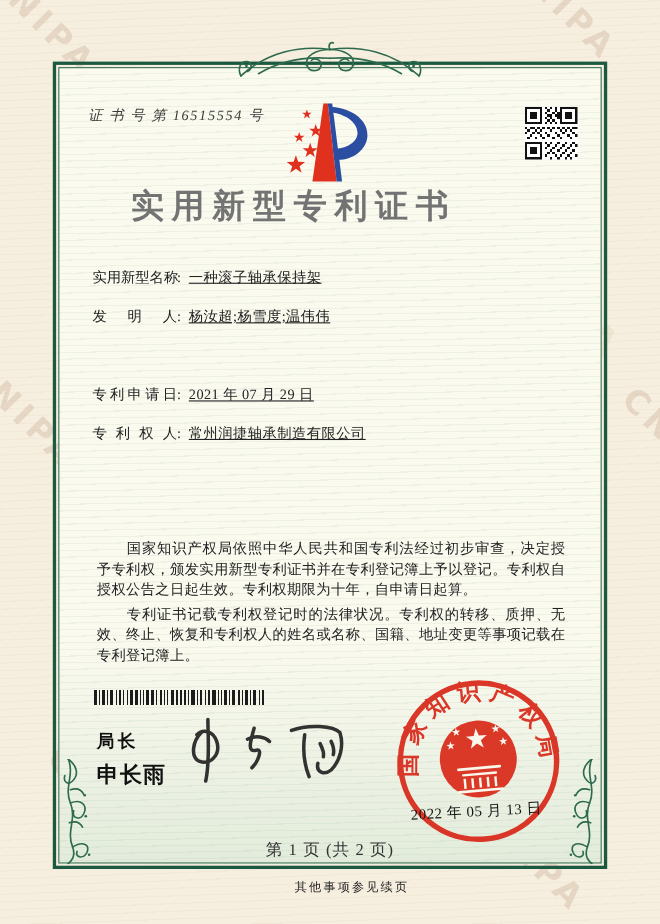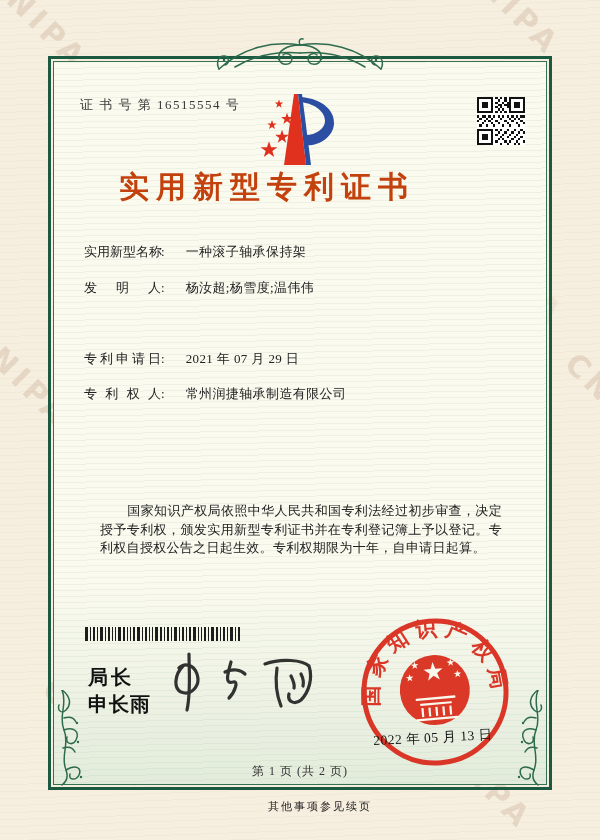--- a/index.html
+++ b/index.html
@@ -22,55 +22,55 @@
          background:#fbfaef;
          background-image:
            linear-gradient(180deg, rgba(150,190,160,0) 72%, rgba(140,185,150,.22) 100%),
            repeating-linear-gradient(179deg, rgba(120,165,130,.10) 0 1px, transparent 1px 6px);}
 
   .ornament{position:absolute;pointer-events:none;}
   #top-flourish{left:215px;top:36px;}
   #corner-left{left:54px;top:690px;}
   #corner-right{left:486px;top:690px;transform:scaleX(-1);}
 
-  .cert-no{position:absolute;left:80px;top:96px;font-size:13px;color:#3a3a3a;letter-spacing:1.5px;}
+  .cert-no{position:absolute;left:80px;top:96px;font-size:13px;color:#3a3a3a;letter-spacing:1.5px;font-style:italic;}
   .logo{position:absolute;left:248px;top:90px;}
   .qr{position:absolute;left:477px;top:97px;}
   .title{position:absolute;left:0;top:167px;width:534px;text-align:center;
-         font-size:30px;font-weight:bold;letter-spacing:7px;color:#c2410c;}
+         font-size:30px;font-weight:bold;letter-spacing:7px;color:#737373;}
 
   
   .frow{position:absolute;left:84px;font-size:13px;color:#222;height:20px;white-space:nowrap;}
   .flabel{display:inline-block;width:77px;text-align:justify;text-align-last:justify;
           vertical-align:bottom;font-family:Liberation Serif, serif;}
   .fcolon{display:inline-block;}
-  .fvalue{margin-left:21px;letter-spacing:.4px;}
+  .fvalue{margin-left:7px;letter-spacing:.4px;text-decoration:underline;}
   #r1{top:243px}#r2{top:279px}#r3{top:314px}#r4{top:350px}
   #r5{top:385px}#r6{top:421px}#r7{top:456px;width:440px;}
   .grant-group{position:absolute;left:235px;top:0;white-space:nowrap;}
   .glabel{letter-spacing:1px;}
 
   .paras{position:absolute;left:84px;top:486px;width:434px;font-size:13px;
          line-height:18.6px;color:#222;text-align:justify;letter-spacing:.3px;}
-  .paras p{margin:16px;text-indent:2.1em;}
+  .paras p{margin:4px;text-indent:2.1em;}
 
   .barcode{position:absolute;left:85px;top:627px;}
 
-  .sig-title{position:absolute;left:88px;top:664px;font-size:20px;font-weight:600;
+  .sig-title{position:absolute;left:88px;top:664px;font-size:16px;font-weight:600;
              letter-spacing:3px;color:#111;font-family:"Liberation Sans","DejaVu Sans",sans-serif;}
   .sig-name{position:absolute;left:88px;top:691px;font-size:20px;font-weight:600;
             letter-spacing:1px;color:#111;font-family:"Liberation Sans","DejaVu Sans",sans-serif;}
   .sig-hand{position:absolute;left:145px;top:648px;}
 
   .seal{position:absolute;left:353px;top:610px;opacity:.93;}
   .seal-date{position:absolute;left:357px;top:729px;width:152px;text-align:center;
              font-size:13.5px;color:#141414;transform:rotate(-3deg);letter-spacing:.5px;}
 
   .page-info{position:absolute;left:0;top:763px;width:600px;text-align:center;
-             font-size:12px;color:#333;letter-spacing:1px;}
+             font-size:15px;color:#333;letter-spacing:1px;}
   .cont-note{position:absolute;left:0;top:799px;width:600px;text-align:center;
              font-size:11px;color:#222;letter-spacing:2px;padding-left:20px;}
 </style>
 </head>
 <body>
 
 <div id="canvas">
 
   <svg width="0" height="0" style="position:absolute">
     <defs>
@@ -187,20 +187,21 @@
   </div>
   <div class="frow" id="r4">
     <span class="flabel">专利申请日</span><span class="fcolon">:</span><span class="fvalue">2021 年 07 月 29 日</span>
   </div>
   <div class="frow" id="r5">
     <span class="flabel">专利权人</span><span class="fcolon">:</span><span class="fvalue">常州润捷轴承制造有限公司</span>
   </div>
 
   <div class="paras">
     <p>国家知识产权局依照中华人民共和国专利法经过初步审查，决定授予专利权，颁发实用新型专利证书并在专利登记簿上予以登记。专利权自授权公告之日起生效。专利权期限为十年，自申请日起算。</p>
+    <p>专利证书记载专利权登记时的法律状况。专利权的转移、质押、无效、终止、恢复和专利权人的姓名或名称、国籍、地址变更等事项记载在专利登记簿上。</p>
   </div>
 
   <svg class="barcode" width="155" height="14" viewBox="0 0 155 14" shape-rendering="crispEdges">
     <path fill="#1c1c1c" d="M0 0h3v14h-3zM5 0h1v14h-1zM8 0h2v14h-2zM12 0h1v14h-1zM15 0h3v14h-3zM20 0h1v14h-1zM23 0h2v14h-2zM27 0h1v14h-1zM30 0h1v14h-1zM33 0h3v14h-3zM38 0h2v14h-2zM42 0h1v14h-1zM45 0h1v14h-1zM48 0h2v14h-2zM52 0h3v14h-3zM57 0h1v14h-1zM60 0h2v14h-2zM64 0h1v14h-1zM67 0h1v14h-1zM70 0h3v14h-3zM75 0h2v14h-2zM79 0h1v14h-1zM82 0h2v14h-2zM86 0h1v14h-1zM89 0h3v14h-3zM94 0h1v14h-1zM97 0h2v14h-2zM101 0h1v14h-1zM104 0h2v14h-2zM108 0h3v14h-3zM113 0h1v14h-1zM116 0h1v14h-1zM119 0h2v14h-2zM123 0h1v14h-1zM126 0h3v14h-3zM131 0h2v14h-2zM135 0h1v14h-1zM138 0h2v14h-2zM142 0h1v14h-1zM145 0h3v14h-3zM150 0h1v14h-1zM153 0h2v14h-2z"></path>
   </svg>
 
   <div class="sig-title">局长</div>
   <div class="sig-name">申长雨</div>
   <svg class="sig-hand" width="190" height="70" viewBox="0 0 190 70">
     <g fill="none" stroke="#222222" stroke-width="3.2" stroke-linecap="round" stroke-linejoin="round" opacity=".92">

